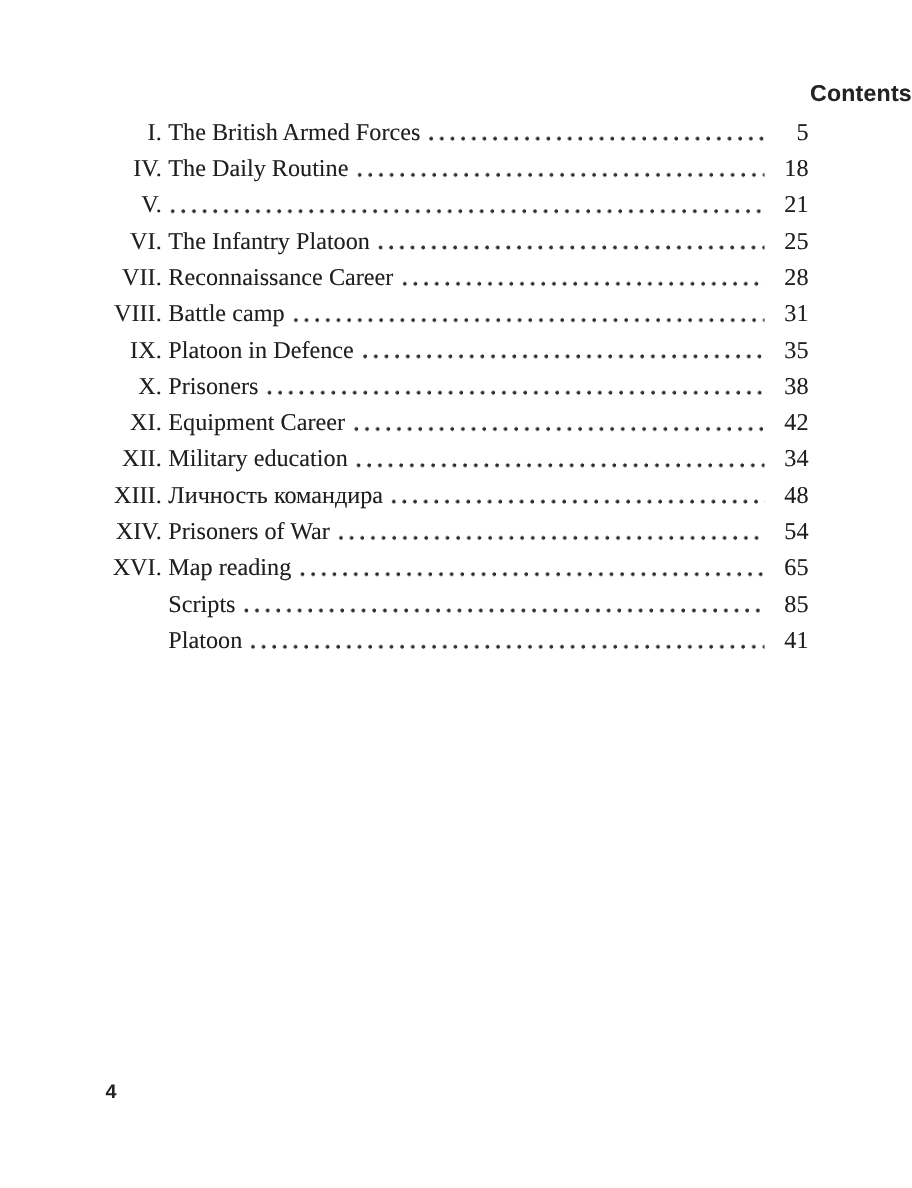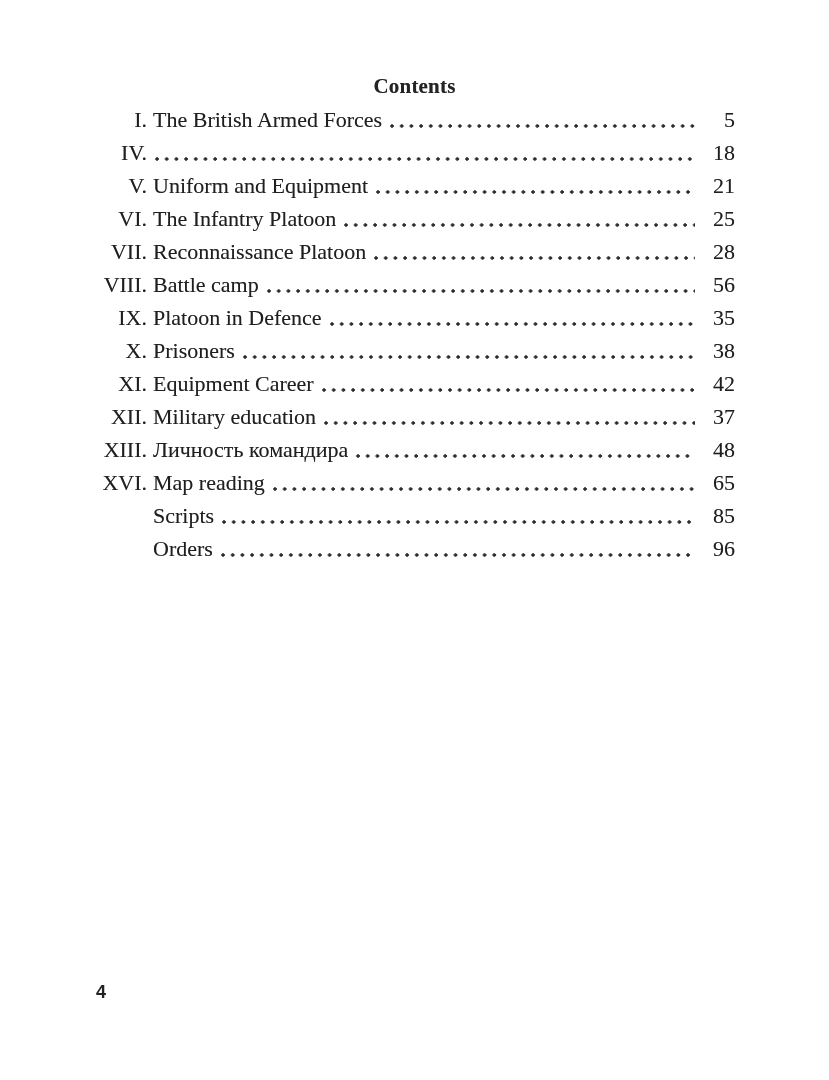--- a/index.html
+++ b/index.html
@@ -15,22 +15,22 @@
     overflow: hidden;
     font-family: "Liberation Serif", serif;
     color: #1f1f1f;
   }
   .doc-title {
     position: absolute;
     top: 74px;
     left: 0;
     width: 100%;
     margin: 0;
-    text-align: center;
-    font-family: Liberation Serif, serif;
+    text-align: right;
+    font-family: Liberation Sans, sans-serif;
     font-weight: 700;
     font-size: 21px;
     letter-spacing: 0.2px;
     color: #242424;
     text-shadow: 0 0 0.5px rgba(30,30,30,0.45);
   }
   .toc {
     position: absolute;
     top: 103px;
     left: 75px;
@@ -83,46 +83,46 @@
 
   <div class="toc" id="toc-list">
       <div class="toc-row">
         <span class="toc-num">I.</span>
         <span class="toc-ttl">The British Armed Forces</span>
         <span class="toc-leader"></span>
         <span class="toc-pg">5</span>
       </div>
       <div class="toc-row">
         <span class="toc-num">IV.</span>
+        <span class="toc-ttl">The Daily Routine</span>
         <span class="toc-leader"></span>
         <span class="toc-pg">18</span>
       </div>
       <div class="toc-row">
         <span class="toc-num">V.</span>
-        <span class="toc-ttl">Uniform and Equipment</span>
         <span class="toc-leader"></span>
         <span class="toc-pg">21</span>
       </div>
       <div class="toc-row">
         <span class="toc-num">VI.</span>
         <span class="toc-ttl">The Infantry Platoon</span>
         <span class="toc-leader"></span>
         <span class="toc-pg">25</span>
       </div>
       <div class="toc-row">
         <span class="toc-num">VII.</span>
-        <span class="toc-ttl">Reconnaissance Platoon</span>
+        <span class="toc-ttl">Reconnaissance Career</span>
         <span class="toc-leader"></span>
         <span class="toc-pg">28</span>
       </div>
       <div class="toc-row">
         <span class="toc-num">VIII.</span>
         <span class="toc-ttl">Battle camp</span>
         <span class="toc-leader"></span>
-        <span class="toc-pg">56</span>
+        <span class="toc-pg">31</span>
       </div>
       <div class="toc-row">
         <span class="toc-num">IX.</span>
         <span class="toc-ttl">Platoon in Defence</span>
         <span class="toc-leader"></span>
         <span class="toc-pg">35</span>
       </div>
       <div class="toc-row">
         <span class="toc-num">X.</span>
         <span class="toc-ttl">Prisoners</span>
@@ -132,42 +132,48 @@
       <div class="toc-row">
         <span class="toc-num">XI.</span>
         <span class="toc-ttl">Equipment Career</span>
         <span class="toc-leader"></span>
         <span class="toc-pg">42</span>
       </div>
       <div class="toc-row">
         <span class="toc-num">XII.</span>
         <span class="toc-ttl">Military education</span>
         <span class="toc-leader"></span>
-        <span class="toc-pg">37</span>
+        <span class="toc-pg">34</span>
       </div>
       <div class="toc-row">
         <span class="toc-num">XIII.</span>
         <span class="toc-ttl">Личность командира</span>
         <span class="toc-leader"></span>
         <span class="toc-pg">48</span>
+      </div>
+      <div class="toc-row">
+        <span class="toc-num">XIV.</span>
+        <span class="toc-ttl">Prisoners of War</span>
+        <span class="toc-leader"></span>
+        <span class="toc-pg">54</span>
       </div>
       <div class="toc-row">
         <span class="toc-num">XVI.</span>
         <span class="toc-ttl">Map reading</span>
         <span class="toc-leader"></span>
         <span class="toc-pg">65</span>
       </div>
       <div class="toc-row">
         <span class="toc-num"></span>
         <span class="toc-ttl">Scripts</span>
         <span class="toc-leader"></span>
         <span class="toc-pg">85</span>
       </div>
       <div class="toc-row">
         <span class="toc-num"></span>
-        <span class="toc-ttl">Orders</span>
+        <span class="toc-ttl">Platoon</span>
         <span class="toc-leader"></span>
-        <span class="toc-pg">96</span>
+        <span class="toc-pg">41</span>
       </div>
     </div>
 
   <div class="footer-num">4</div>
 </div>
 
 </body></html>

